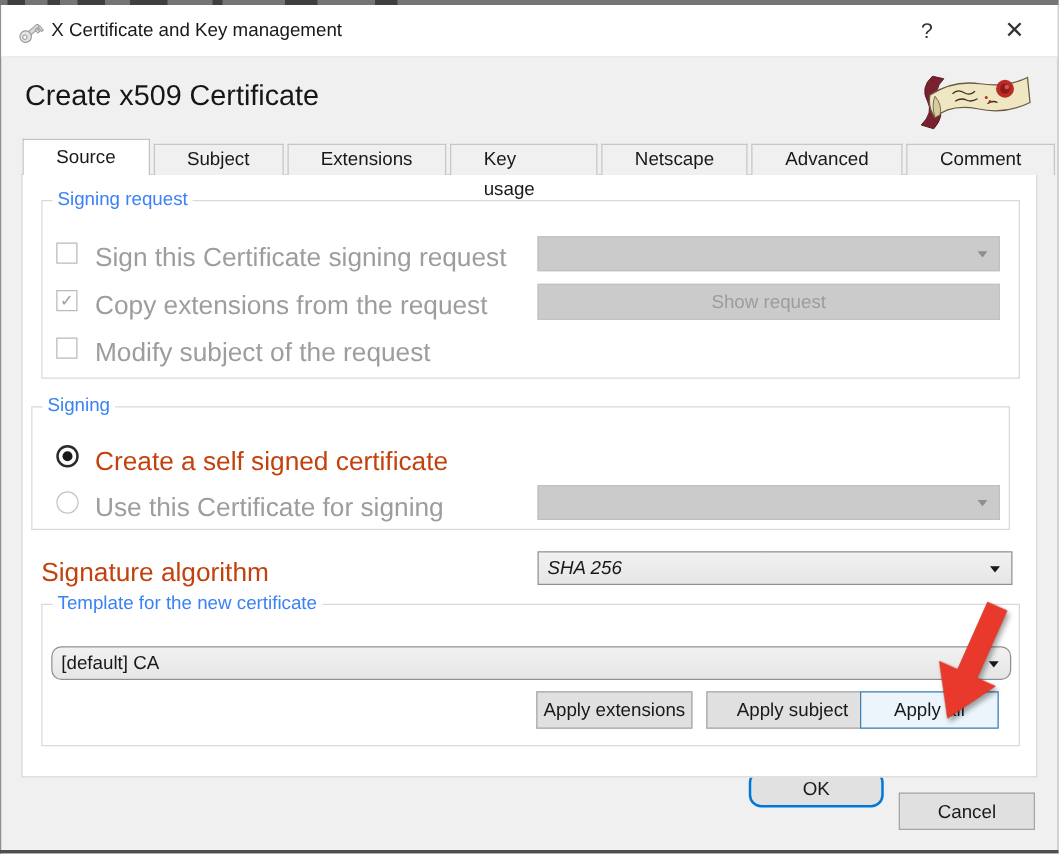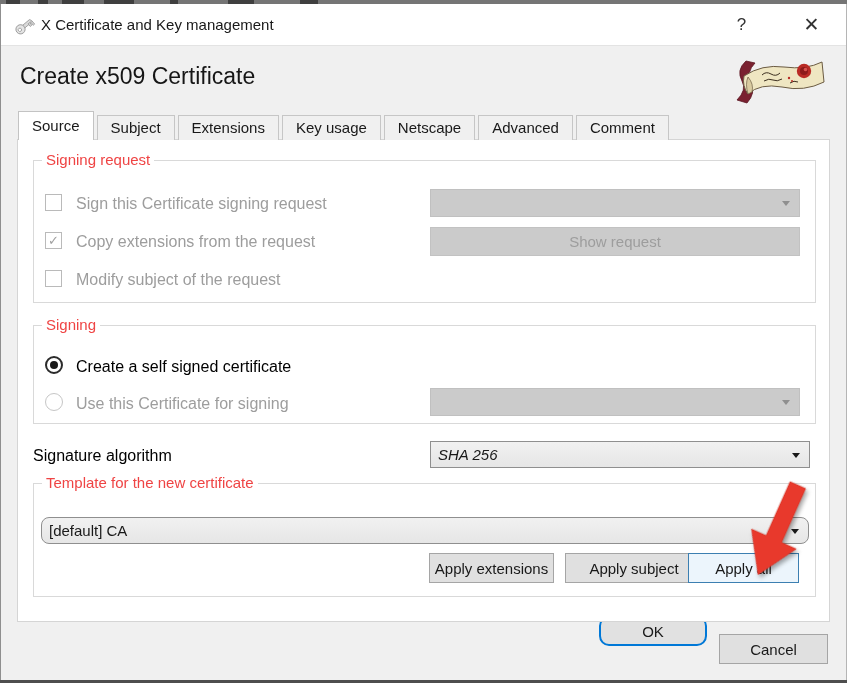--- a/index.html
+++ b/index.html
@@ -24,37 +24,37 @@
             font-size:17px; color:#333; cursor:default; }
   .tb-help  { left:718px; }
   .tb-close { left:788px; font-size:19px; }
 
   
   .heading { position:absolute; left:20px; top:63px; font-size:23px; color:#161616; }
   .logo { position:absolute; left:732px; top:54px; }
 
   
   .tabbar { position:absolute; left:18px; top:111px; height:29px; display:flex; align-items:flex-end; z-index:3; }
-  .tab { height:25px; line-height:24px; padding:0 13px; margin-right:3px; font-size:15px; color:#191919;
+  .tab { height:25px; line-height:24px; padding:0 26px; margin-right:3px; font-size:15px; color:#191919;
          background:#f0f0f0; border:1px solid #c6c6c6; border-bottom:none; }
   .tab.selected { height:29px; line-height:28px; background:#ffffff; border:1px solid #c3c3c3; border-bottom:none;
                   position:relative; z-index:4; }
 
   
   .panel { position:absolute; left:17px; top:139px; width:813px; height:483px; background:#ffffff;
            border:1px solid #d5d5d5; z-index:1; }
 
   
   .groupbox { position:absolute; border:1px solid #d9d9d9; z-index:2; }
   .gb-title { position:absolute; top:-10px; left:8px; background:#ffffff; padding:0 4px;
-              font-size:15px; color:#ef4444; white-space:nowrap; }
-
-  .lbl { position:absolute; font-size:16px; white-space:nowrap; }
+              font-size:15px; color:#3b82f6; white-space:nowrap; }
+
+  .lbl { position:absolute; font-size:21px; white-space:nowrap; }
   .lbl.disabled { color:#9d9d9d; }
-  .lbl.enabled  { color:#000000; }
+  .lbl.enabled  { color:#c2410c; }
 
   
   .checkbox { position:absolute; width:17px; height:17px; background:#fff; border:1px solid #bababa;
               text-align:center; line-height:15px; font-size:13px; color:#a0a0a0; }
   .radio { position:absolute; width:18px; height:18px; border-radius:50%; background:#fff; }
   .radio.checked { border:2px solid #2b2b2b; }
   .radio.checked::after { content:""; position:absolute; left:3px; top:3px; width:8px; height:8px;
                           border-radius:50%; background:#191919; }
   .radio.disabled { border:1px solid #c6c6c6; }
 
@@ -147,21 +147,21 @@
 
   <div class="checkbox" style="left:45px; top:232px; z-index:2;">✓</div>
   <span class="lbl disabled" style="left:76px; top:233px; z-index:2;">Copy extensions from the request</span>
   <div class="btn disabled" style="left:430px; top:227px; width:370px; height:29px; z-index:2;">
     <span>Show request</span>
   </div>
 
   <div class="checkbox" style="left:45px; top:270px; z-index:2;"></div>
   <span class="lbl disabled" style="left:76px; top:271px; z-index:2;">Modify subject of the request</span>
 
-  <div class="groupbox" style="left:33px; top:325px; width:783px; height:99px;">
+  <div class="groupbox" style="left:25px; top:325px; width:783px; height:99px;">
     <span class="gb-title">Signing</span>
   </div>
   <div class="radio checked" style="left:45px; top:356px; z-index:2;"></div>
   <span class="lbl enabled" style="left:76px; top:358px; z-index:2;">Create a self signed certificate</span>
   <div class="radio disabled" style="left:45px; top:393px; z-index:2;"></div>
   <span class="lbl disabled" style="left:76px; top:395px; z-index:2;">Use this Certificate for signing</span>
   <div class="combo disabled" style="left:430px; top:388px; width:370px; height:28px; z-index:2;">
     <span></span>
       <span class="arr"></span>
   </div>

